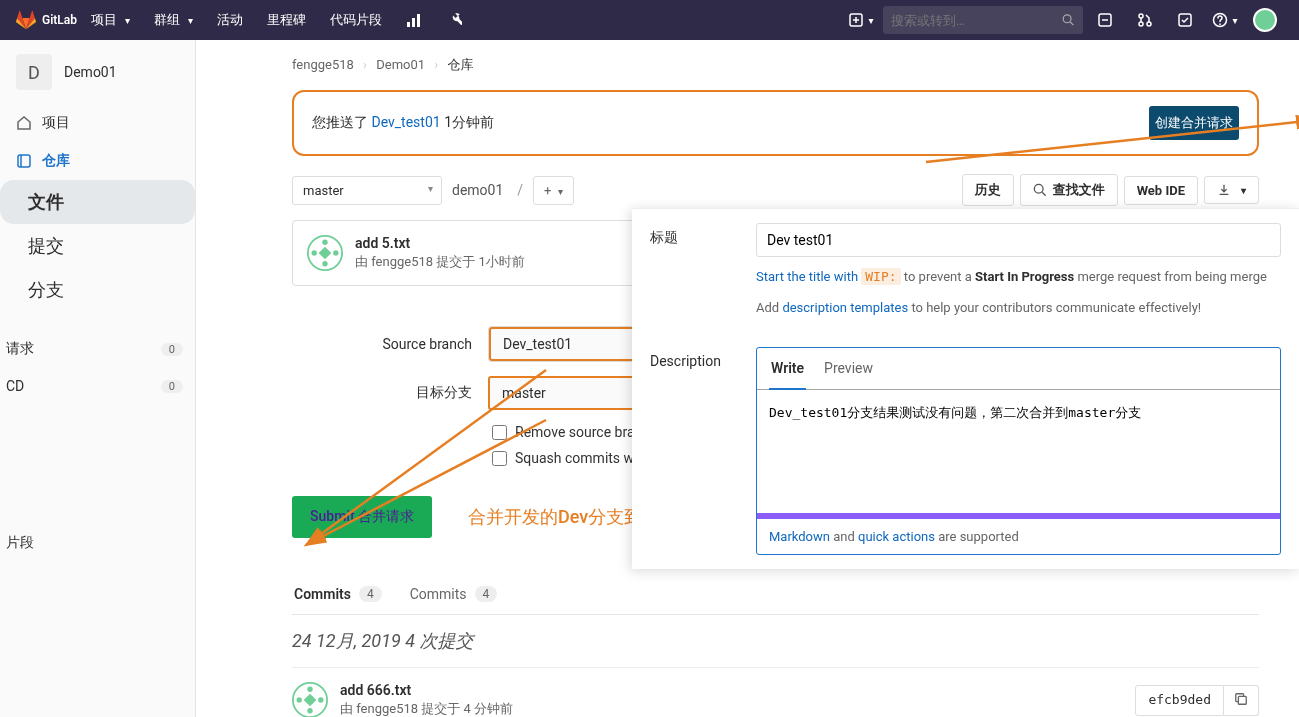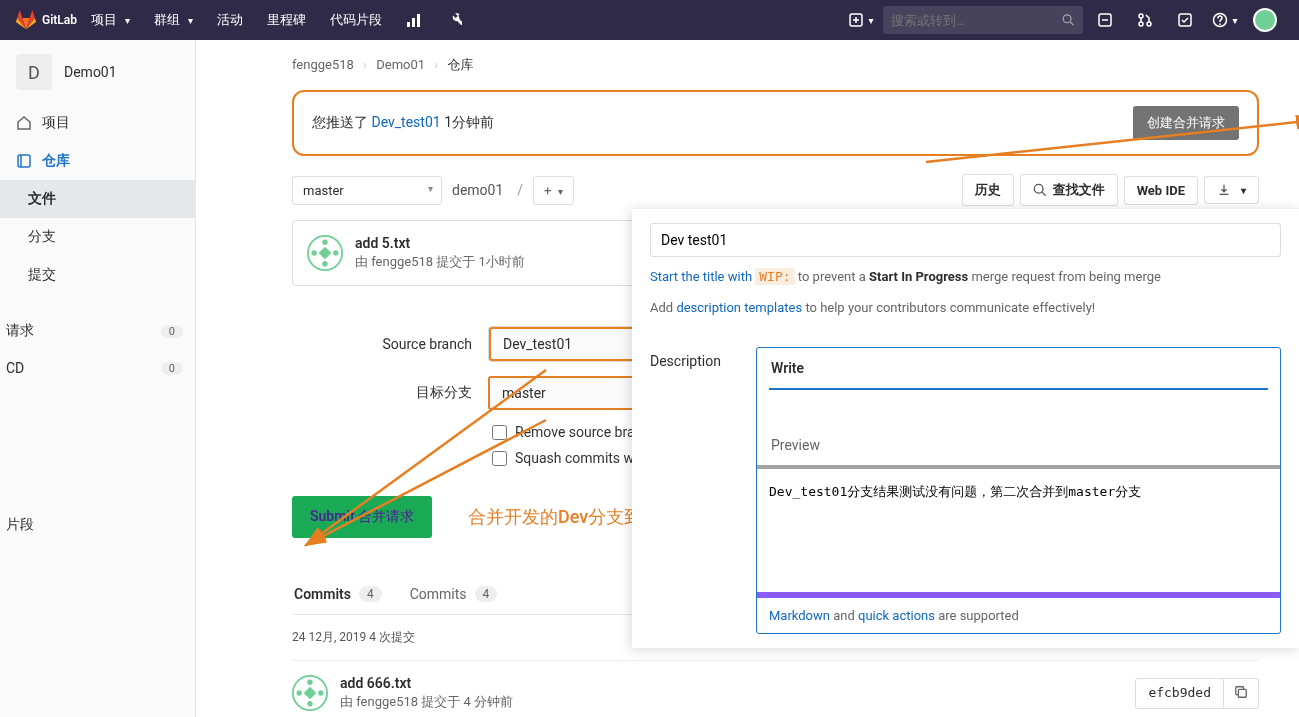--- a/index.html
+++ b/index.html
@@ -15,35 +15,35 @@
 .topnav .search-box { background: rgba(255,255,255,0.12); height: 28px; border-radius: 3px; display: flex; align-items: center; padding: 0 8px; gap: 6px; width: 200px; }
 .topnav .search-box input { background: transparent; border: none; outline: none; color: #ccc; width: 100%; font-size: 13px; }
 .topnav .avatar-circle { width: 24px; height: 24px; border-radius: 50%; background: #6fcf97; border: 2px solid #fff; }
 
 
 .sidebar { position: absolute; top: 40px; left: 0; width: 196px; height: calc(100% - 40px); background: #fafafa; border-right: 1px solid #e5e5e5; }
 .sidebar .proj-head { display: flex; align-items: center; gap: 12px; padding: 14px 16px; }
 .sidebar .proj-head .letter { width: 36px; height: 36px; border-radius: 4px; background: #eee; display: flex; align-items: center; justify-content: center; font-size: 18px; color: #555; }
 .sidebar .side-item { display: flex; align-items: center; gap: 10px; padding: 10px 16px; cursor: pointer; color: #2e2e2e; font-size: 14px; position: relative; }
 .sidebar .side-item.active { font-weight: 600; color: #1f75cb; }
-.sidebar .side-item.sub { padding-left: 28px; font-size: 14px; }
+.sidebar .side-item.sub { padding-left: 28px; font-size: 18px; border-radius: 14px; }
 .sidebar .side-item.sub.active { background: #e4e8eb; color: #2e2e2e; font-weight: 600; }
 .sidebar .side-item .badge { position: absolute; right: 12px; background: #eee; border-radius: 10px; padding: 0 8px; font-size: 11px; color: #666; }
 
 
 .main { position: absolute; top: 40px; left: 196px; right: 0; bottom: 0; background: #fff; overflow: hidden; }
 .main-inner { padding: 0 40px 0 96px; height: 100%; position: relative; }
 .breadcrumb { padding: 16px 0; font-size: 13px; color: #666; }
 .breadcrumb a { color: #666; text-decoration: none; }
 .breadcrumb .sep { margin: 0 6px; color: #ccc; }
 .breadcrumb .current { color: #2e2e2e; font-weight: 500; }
 
 .push-banner { border: 2px solid #e67e22; border-radius: 12px; padding: 14px 18px; display: flex; align-items: center; justify-content: space-between; margin-bottom: 18px; }
 .push-banner .msg .branch-link { color: #1068bf; }
-.push-banner .mr-btn { background: #737373; color: #fff; border: none; padding: 8px 14px; border-radius: 3px; font-size: 13px; cursor: pointer; }
+.push-banner .mr-btn { background: #0c4a6e; color: #fff; border: none; padding: 8px 6px; border-radius: 3px; font-size: 13px; cursor: pointer; }
 
 .toolbar-row { display: flex; align-items: center; gap: 6px; margin-bottom: 14px; }
 .toolbar-row .sel { border: 1px solid #ddd; border-radius: 3px; padding: 6px 26px 6px 10px; font-size: 13px; background: #fff; cursor: pointer; position: relative; }
 .toolbar-row .sel::after { content: "▾"; position: absolute; right: 8px; color: #888; font-size: 10px; }
 .toolbar-row .crumb-path { color: #555; padding: 0 4px; }
 .toolbar-row .slash { color: #999; margin: 0 4px; }
 .toolbar-row .plus-btn { border: 1px solid #ddd; border-radius: 3px; padding: 6px 10px; font-size: 13px; cursor: pointer; color: #666; }
 .toolbar-row .flex-spacer { flex: 1; }
 .toolbar-row .tool-btn { border: 1px solid #ddd; border-radius: 3px; padding: 6px 12px; font-size: 13px; cursor: pointer; display: flex; align-items: center; gap: 6px; font-weight: bold; }
 
@@ -67,41 +67,41 @@
 .submit-row { display: flex; align-items: center; gap: 36px; margin-top: 30px; }
 .submit-btn { background: #1aaa55; color: #4c1d95; border: none; padding: 12px 18px; border-radius: 3px; font-size: 14px; cursor: pointer; font-weight: 500; }
 .annotation { color: #e67e22; font-size: 18px; font-weight: 500; }
 
 
 .tabs-row { display: flex; gap: 24px; border-bottom: 1px solid #e5e5e5; margin-top: 36px; }
 .tab-item { padding: 12px 2px; font-size: 14px; font-weight: 600; cursor: pointer; display: flex; align-items: center; gap: 8px; color: #2e2e2e; }
 .tab-item .count { background: #eee; border-radius: 10px; padding: 1px 8px; font-size: 12px; color: #666; font-weight: 400; }
 .tab-item.secondary { font-weight: 400; color: #666; }
 
-.date-heading { font-size: 12px; color: #555; padding: 14px 0; border-bottom: 1px solid #eee; }
+.date-heading { font-size: 18px; color: #555; padding: 14px 0; border-bottom: 1px solid #eee; font-style: italic; }
 .commit-entry { display: flex; align-items: center; gap: 12px; padding: 14px 0; position: relative; }
 .commit-entry .avatar { width: 36px; height: 36px; }
 .commit-entry .info .title { font-weight: 600; font-size: 14px; }
 .commit-entry .info .meta { font-size: 13px; color: #666; margin-top: 2px; }
 .commit-entry .sha-box { position: absolute; right: 0; display: flex; }
 .commit-entry .sha { border: 1px solid #ddd; padding: 6px 12px; font-family: monospace; font-size: 13px; border-radius: 3px 0 0 3px; }
 .commit-entry .copy-btn { border: 1px solid #ddd; border-left: none; padding: 6px 10px; border-radius: 0 3px 3px 0; cursor: pointer; }
 
 
 .overlay { position: absolute; top: 208px; left: 632px; right: 0; background: #fff; box-shadow: -2px 2px 12px rgba(0,0,0,0.15); padding: 0; border-top: 1px solid #eee; }
 .overlay .orow { display: flex; padding: 14px 18px; gap: 24px; }
 .overlay .olabel { width: 82px; font-size: 14px; color: #2e2e2e; padding-top: 6px; }
 .overlay .ofield { flex: 1; }
 .overlay .title-input { width: 100%; border: 1px solid #ddd; padding: 8px 10px; font-size: 14px; border-radius: 3px; }
 .overlay .hint { font-size: 13px; color: #666; margin-top: 10px; line-height: 1.6; }
 .overlay .hint .link { color: #1068bf; }
 .overlay .hint .wip-tag { font-family: monospace; background: #fbeee0; color: #e67e22; padding: 1px 4px; border-radius: 2px; }
 .overlay .hint strong { color: #2e2e2e; }
 .overlay .desc-wrap { border: 1px solid #1f75cb; border-radius: 3px; }
-.overlay .desc-tabs { display: flex; border-bottom: 4px solid #a3a3a3; padding: 0 12px; gap: 36px; flex-direction: column; }
+.overlay .desc-tabs { display: flex; border-bottom: 1px solid #a3a3a3; padding: 0 12px; gap: 16px; }
 .overlay .dtab { padding: 12px 2px; font-size: 14px; cursor: pointer; color: #666; }
 .overlay .dtab.active { font-weight: 600; color: #2e2e2e; border-bottom: 2px solid #1f75cb; margin-bottom: -1px; }
 .overlay textarea { width: 100%; border: none; outline: none; padding: 14px 12px; font-family: monospace; font-size: 13px; resize: none; height: 120px; }
 .overlay .desc-footer { border-top: 6px solid #8b5cf6; padding: 10px 12px; font-size: 13px; color: #666; }
 .overlay .desc-footer .link { color: #1068bf; }
 
 
 .arrow-svg { position: absolute; pointer-events: none; }
 
 .chevron-down { margin-left: 4px; font-size: 10px; }
@@ -213,24 +213,24 @@
     <svg width="16" height="16" viewBox="0 0 16 16" fill="none" stroke="#1f75cb" stroke-width="1.5">
         <rect x="2" y="2" width="12" height="12" rx="2"></rect>
         <path d="M5 2v12"></path>
       </svg>
     <span>仓库</span>
   </div>
   <div class="side-item sub active">
     <span>文件</span>
   </div>
   <div class="side-item sub">
+    <span>提交</span>
+  </div>
+  <div class="side-item sub">
     <span>分支</span>
-  </div>
-  <div class="side-item sub">
-    <span>提交</span>
   </div>
   <div style="height:18px"></div>
   <div class="side-item" style="padding-left:6px">
     <span>请求</span>
     <span class="badge">0</span>
   </div>
   <div class="side-item" style="padding-left:6px">
     <span>CD</span>
     <span class="badge">0</span>
   </div>
@@ -379,20 +379,21 @@
           <path d="M0,0 L0,6 L9,3 z" fill="#e67e22"></path>
         </marker>
       </defs>
     <line x1="270" y1="10" x2="30" y2="185" stroke="#e67e22" stroke-width="2.5" marker-end="url(#ah2)"></line>
     <line x1="270" y1="60" x2="30" y2="185" stroke="#e67e22" stroke-width="2.5" marker-end="url(#ah2)"></line>
   </svg>
 </div>
 
 <div class="overlay">
   <div class="orow">
+    <div class="olabel">标题</div>
     <div class="ofield">
       <input class="title-input" value="Dev test01" style="">
       <div class="hint">
         <span class="link">Start the title with </span><span class="wip-tag">WIP:</span><span> to prevent a </span><strong>Start In Progress</strong><span> merge request from being merge</span>
       </div>
       <div class="hint">
         <span>Add </span><span class="link">description templates</span><span> to help your contributors communicate effectively!</span>
       </div>
     </div>
   </div>

